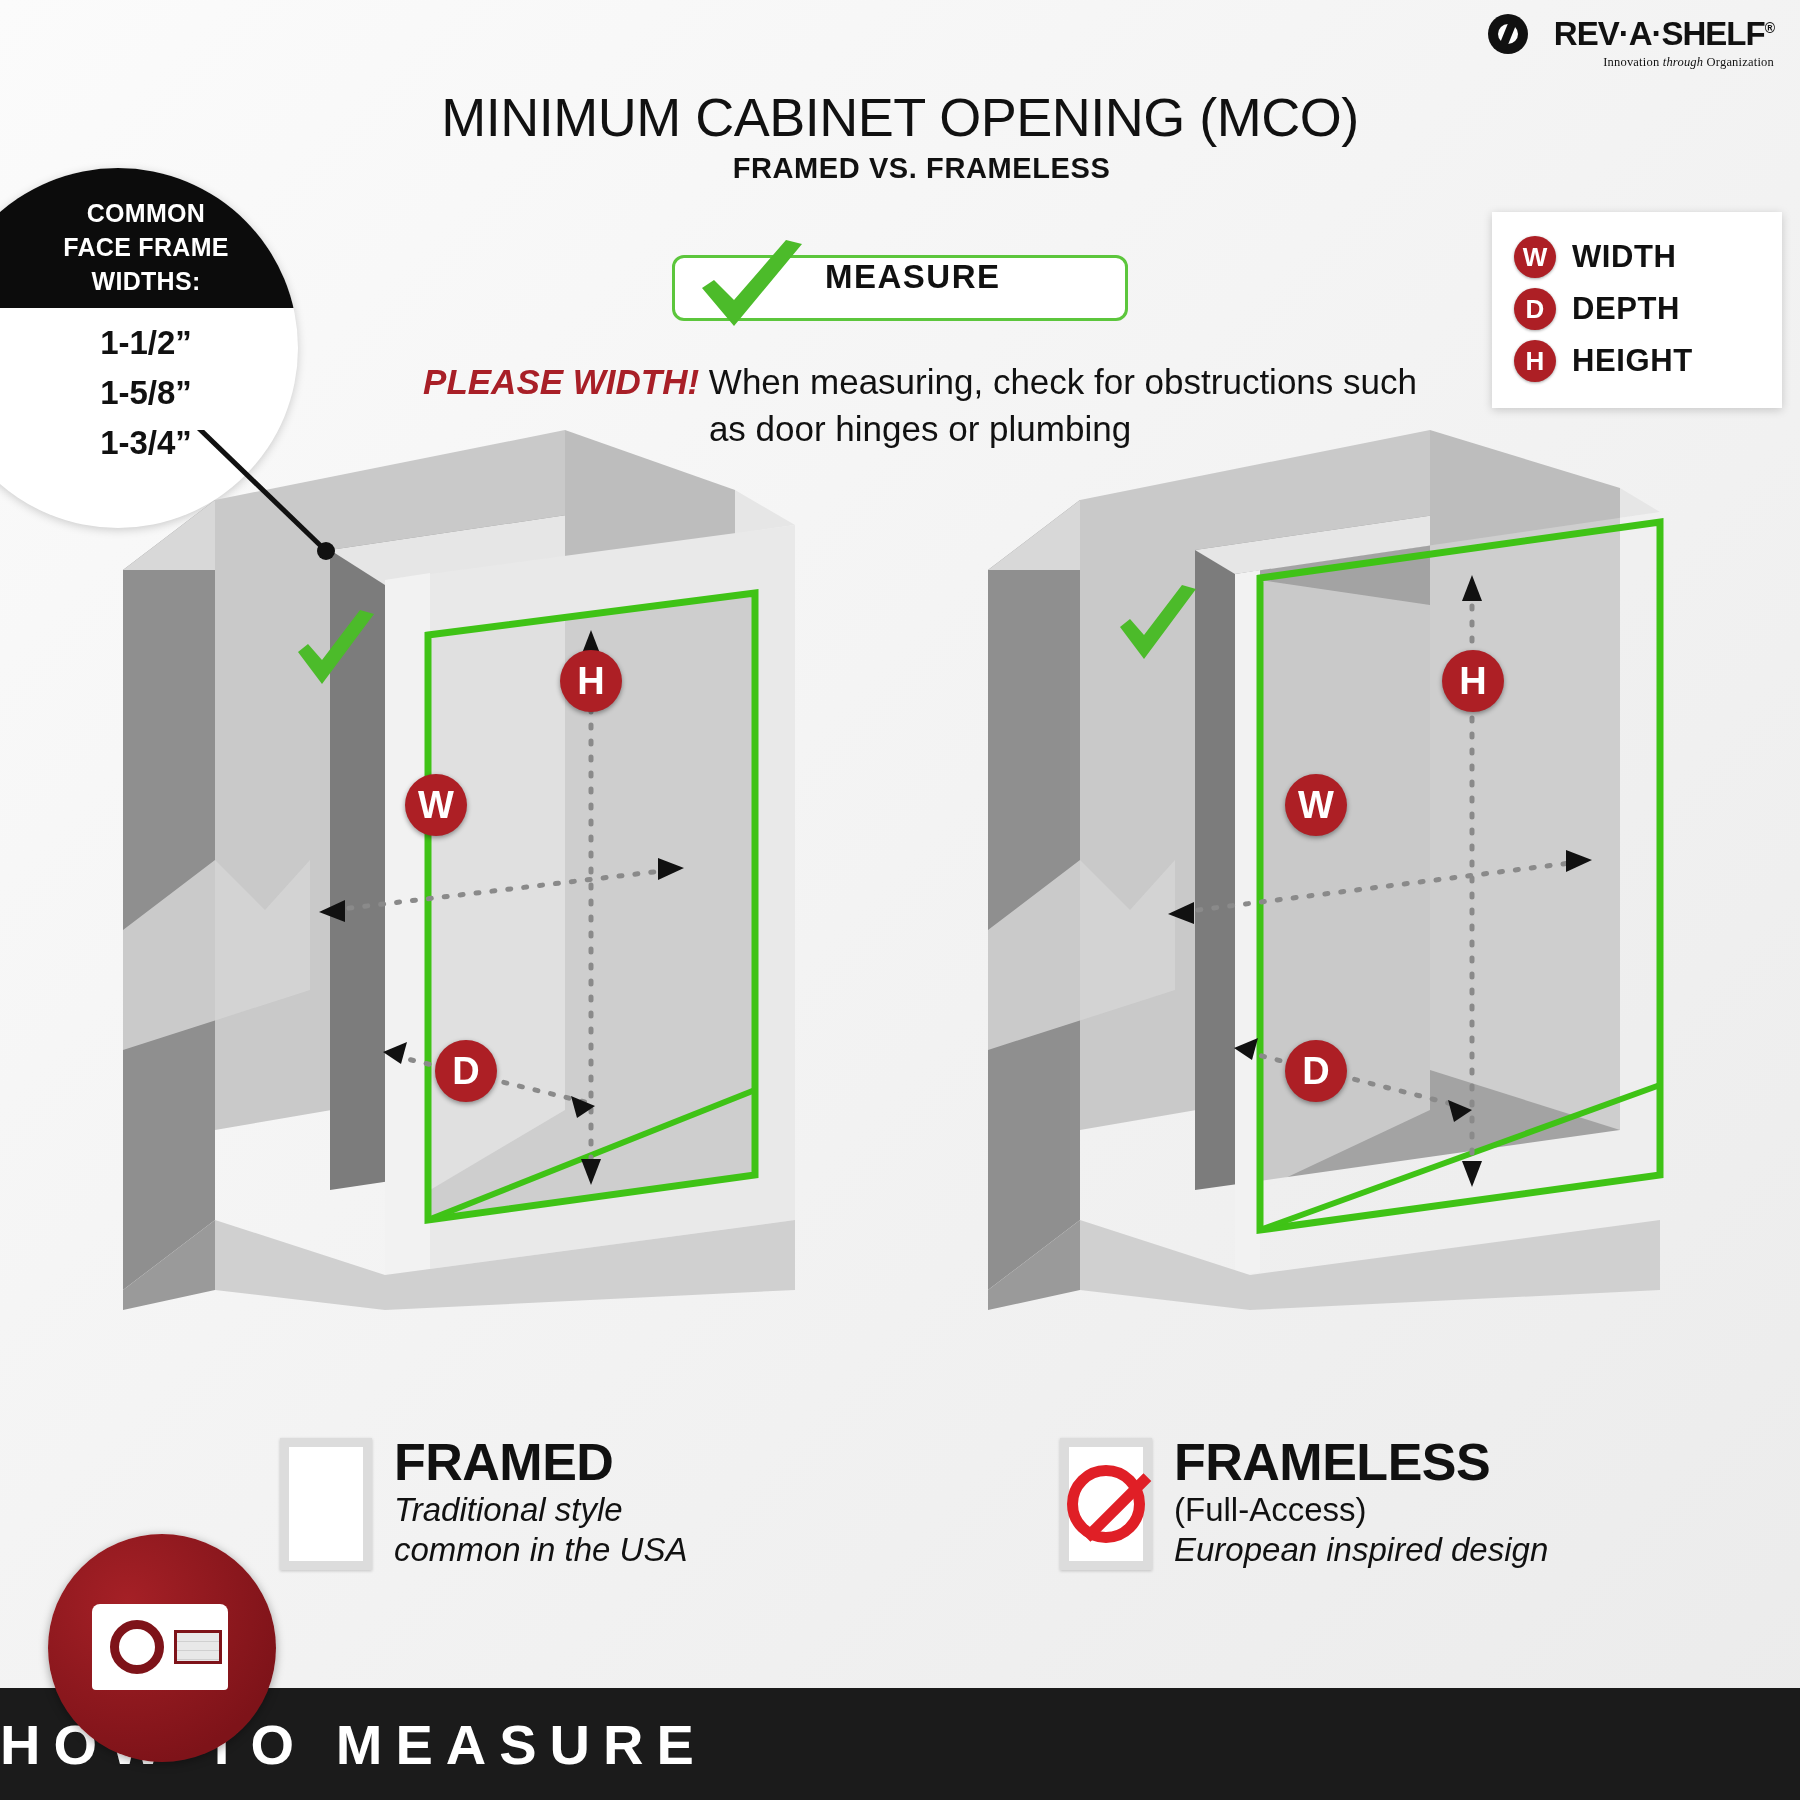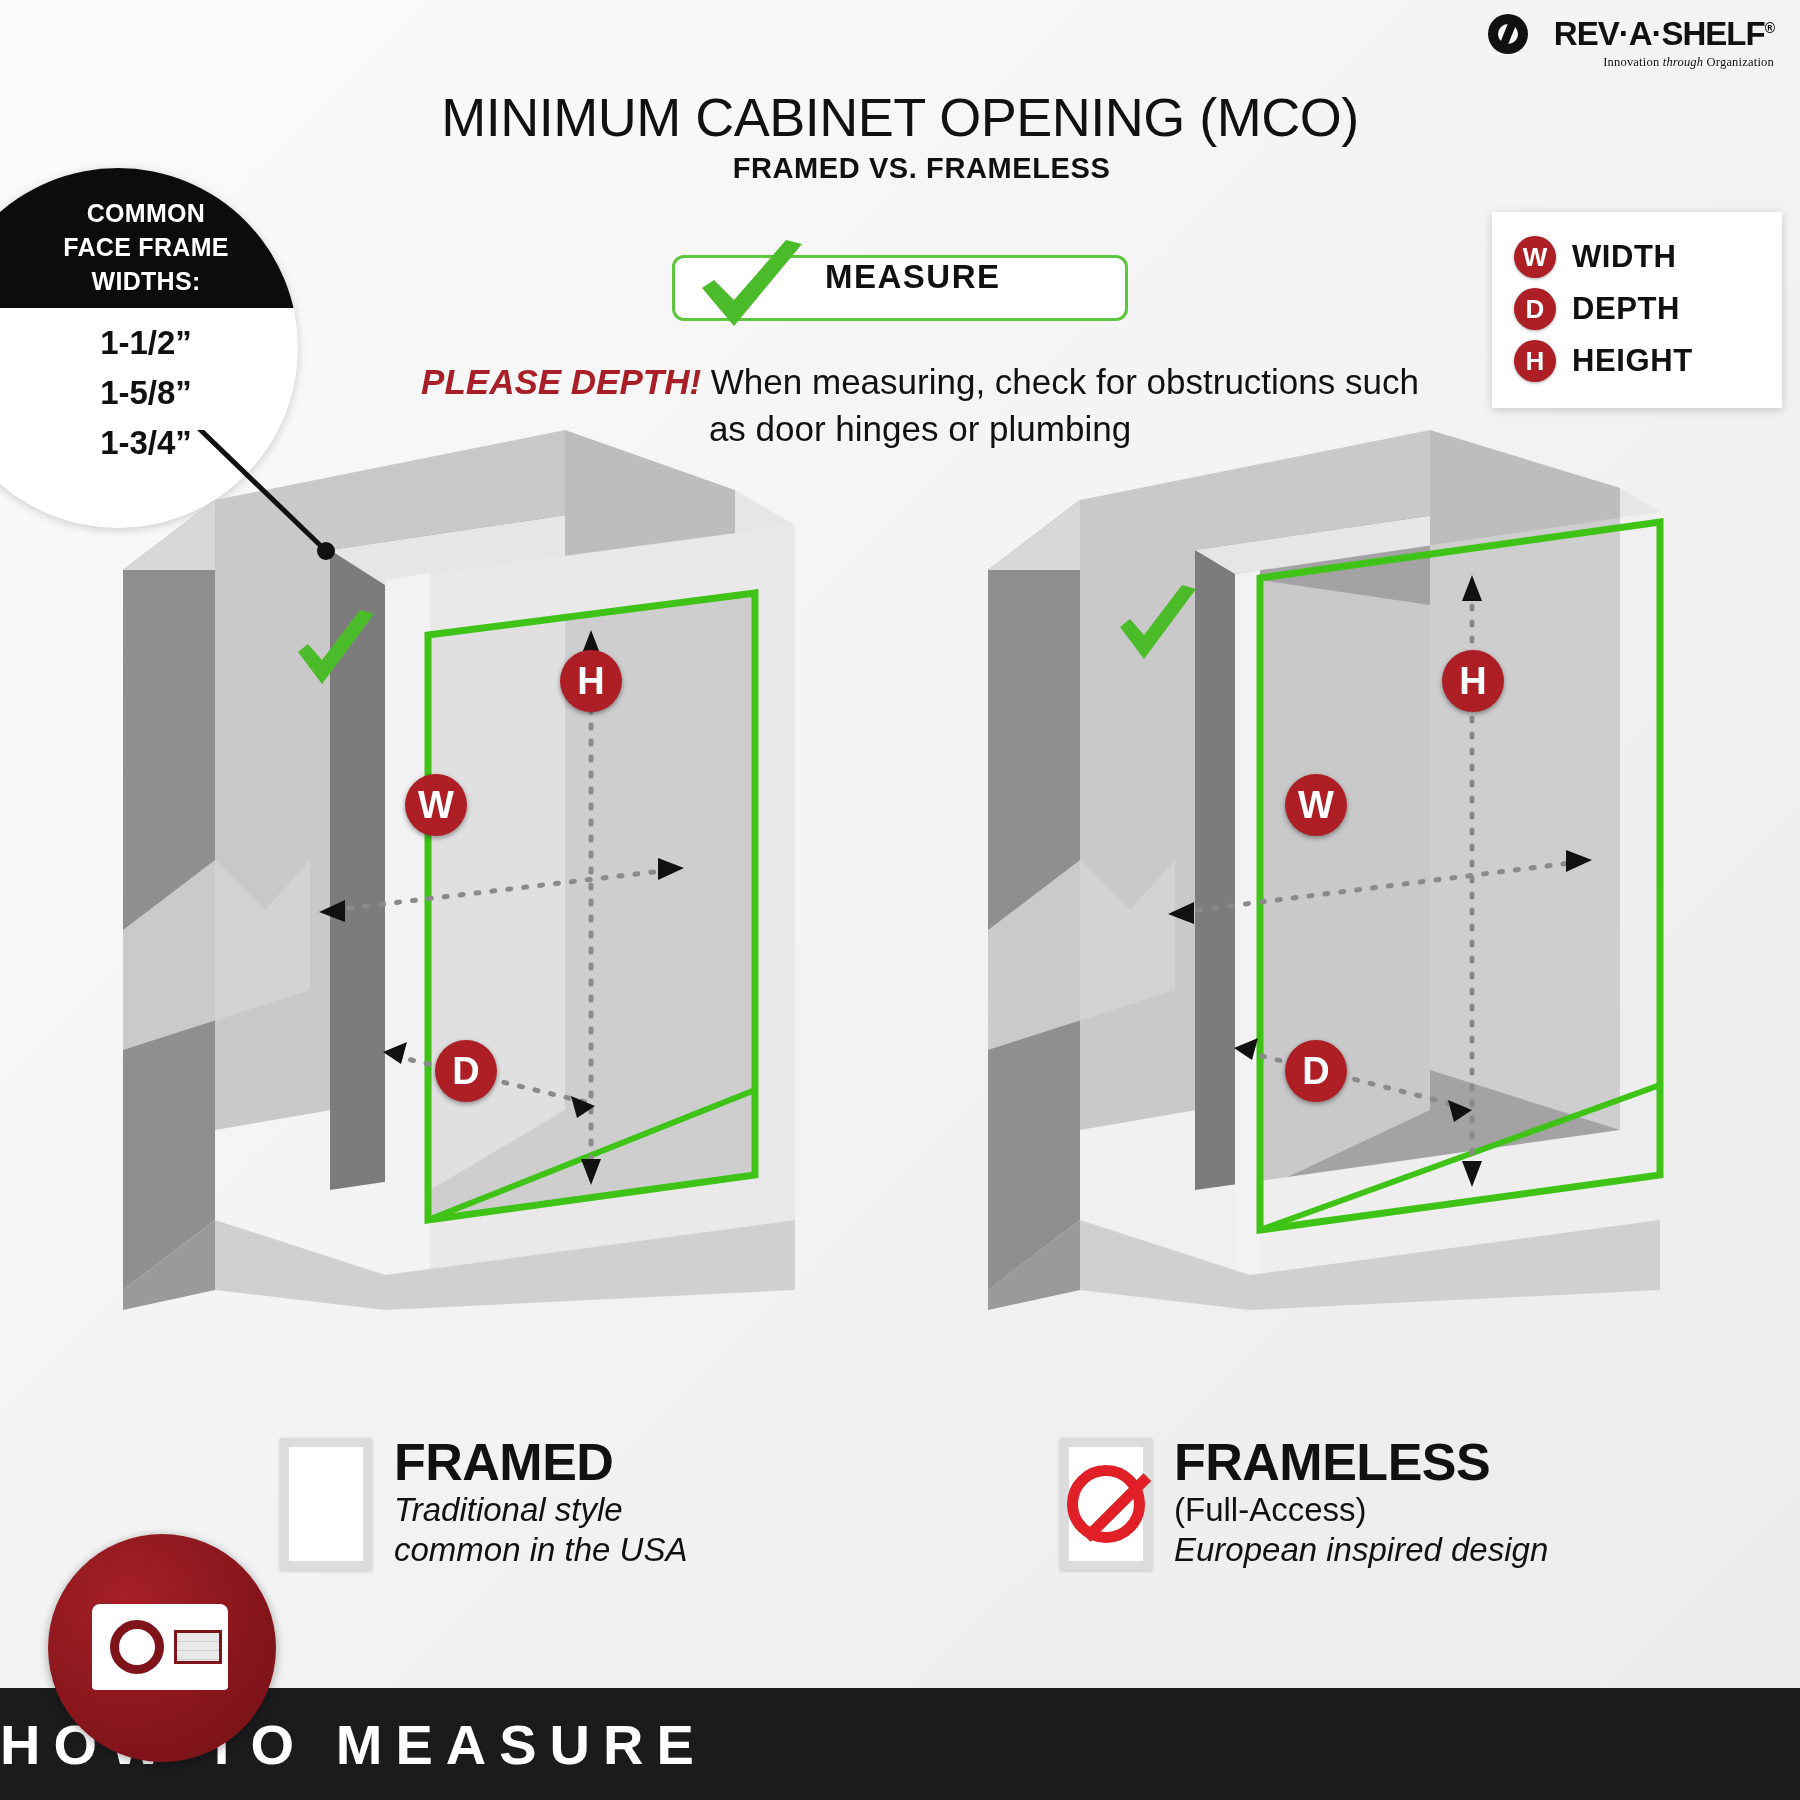--- a/index.html
+++ b/index.html
@@ -384,21 +384,21 @@
   </div>
 
   <div id="measure-pill">
     <div class="label">MEASURE</div>
   </div>
   <svg class="check" style="left:690px; top:240px;" width="120" height="104" viewBox="0 0 120 104">
     <path d="M12 48 L44 86 L112 4 L96 0 L44 60 L24 40 Z" fill="#4cbb2a"></path>
   </svg>
 
   <div id="note">
-    <span class="strong">PLEASE DEPTH!</span><span> When measuring, check for obstructions such as door hinges or plumbing</span>
+    <span class="strong">PLEASE WIDTH!</span><span> When measuring, check for obstructions such as door hinges or plumbing</span>
   </div>
 
   <div id="legend">
     <div class="row">
       <div class="badge">W</div>
       <div class="txt">WIDTH</div>
     </div>
     <div class="row">
       <div class="badge">D</div>
       <div class="txt">DEPTH</div>

